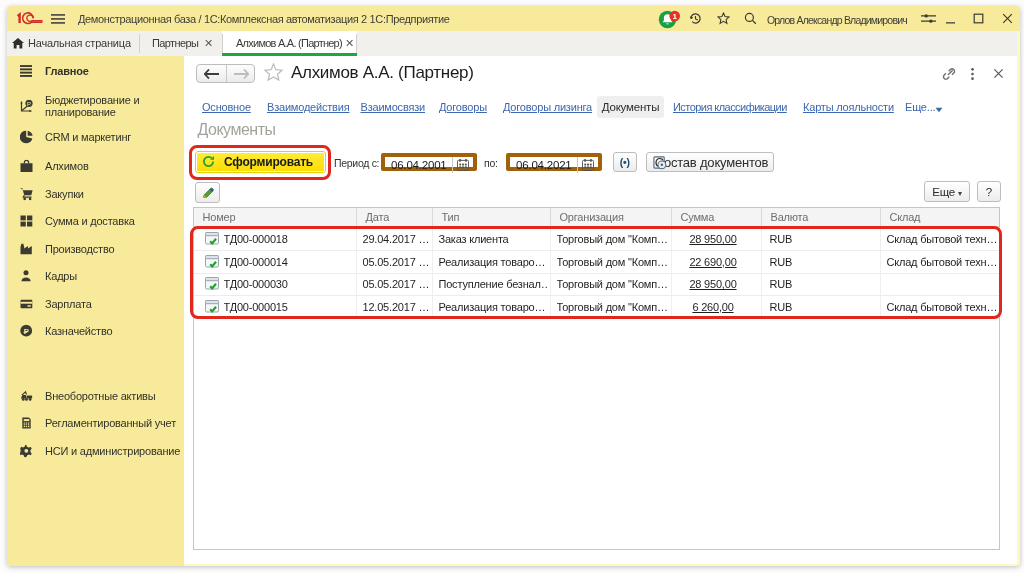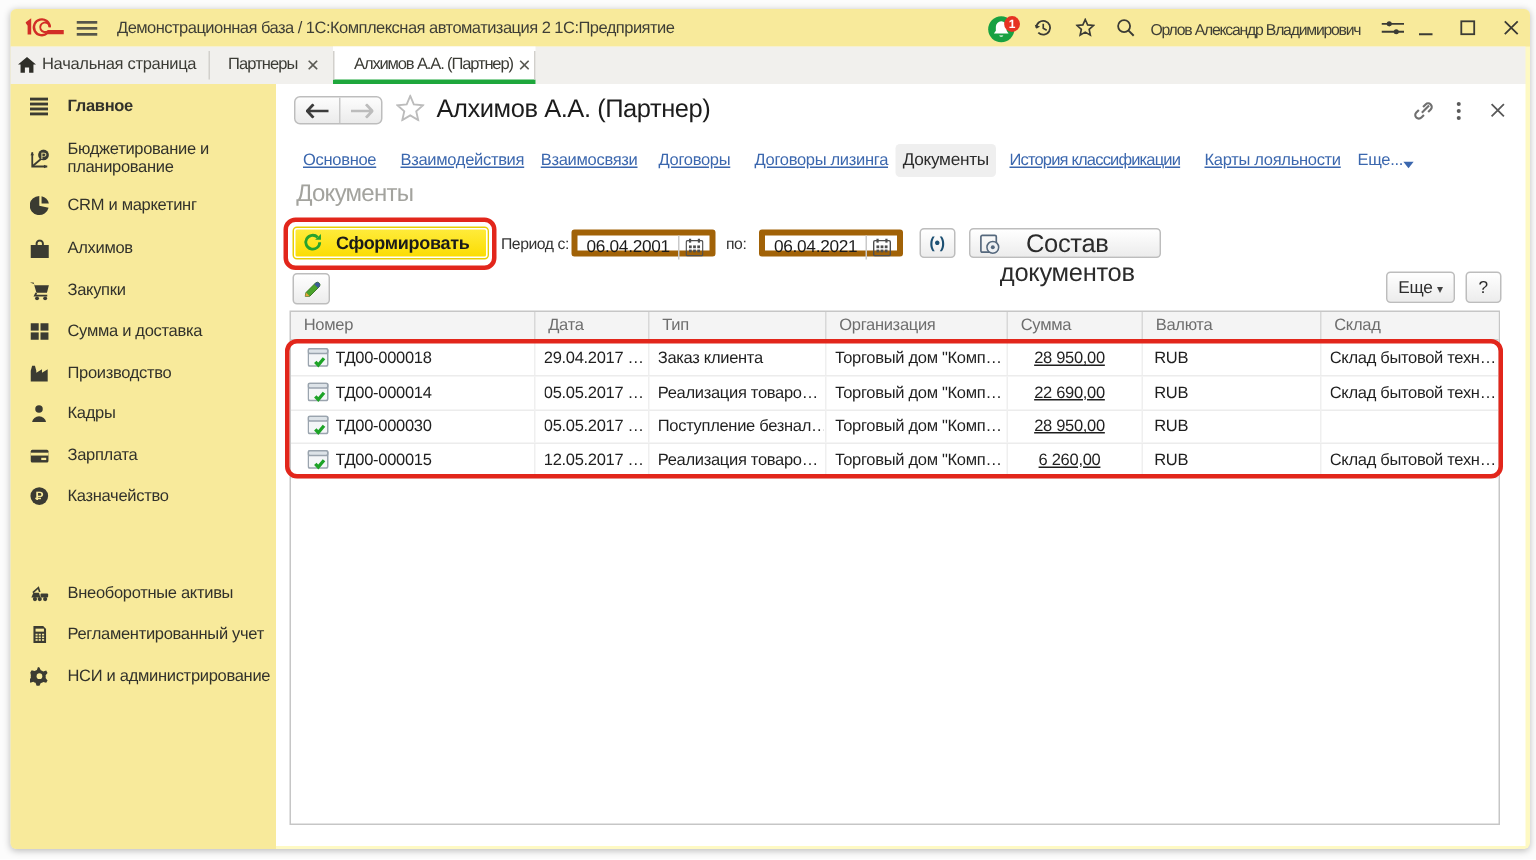--- a/index.html
+++ b/index.html
@@ -328,21 +328,21 @@
                 <rect x="5.5" y="5" width="2" height="2"></rect>
                 <rect x="8.5" y="5" width="2" height="2"></rect>
                 <rect x="2.5" y="8" width="2" height="2"></rect>
                 <rect x="5.5" y="8" width="2" height="2"></rect>
                 <rect x="8.5" y="8" width="2" height="2"></rect>
               </g>
             </svg>
           </div>
     </div>
     <div class="btn" style="left:428.5px;top:96px;width:24.5px;height:20px;line-height:19px;color:#1c4f72;font-weight:bold;font-size:10.5px">(•)</div>
-    <div class="btn" style="left:461.5px;top:96px;width:128px;height:20px;line-height:19px;padding-left:4px;font-size:17px">Состав документов
+    <div class="btn" style="left:461.5px;top:96px;width:128px;height:20px;line-height:19px;padding-left:4px;font-size:13px">Состав документов
       <svg style="position:absolute;left:6px;top:2.5px" width="14" height="14" viewBox="0 0 15 15">
         <rect x="1" y="1" width="11" height="12" rx="1" fill="none" stroke="#55687d" stroke-width="1.2"></rect>
         <circle cx="9.5" cy="9.5" r="4.2" fill="#eef1f4" stroke="#55687d" stroke-width="1.1"></circle>
         <circle cx="9.5" cy="9.5" r="1.4" fill="#55687d"></circle>
       </svg>
     </div>
 
     <div class="btn" style="left:11px;top:126px;width:25px;height:20.5px">
       <svg style="position:absolute;left:5px;top:3px" width="14" height="14" viewBox="0 0 14 14">
         <path d="M2.5 11.5 L3 9 L9.5 2.5 a1.8 1.8 0 0 1 2.5 2.5 L5.5 11.5 L2.5 11.5" fill="#4aa32a" stroke="#33701d" stroke-width="0.6"></path>

